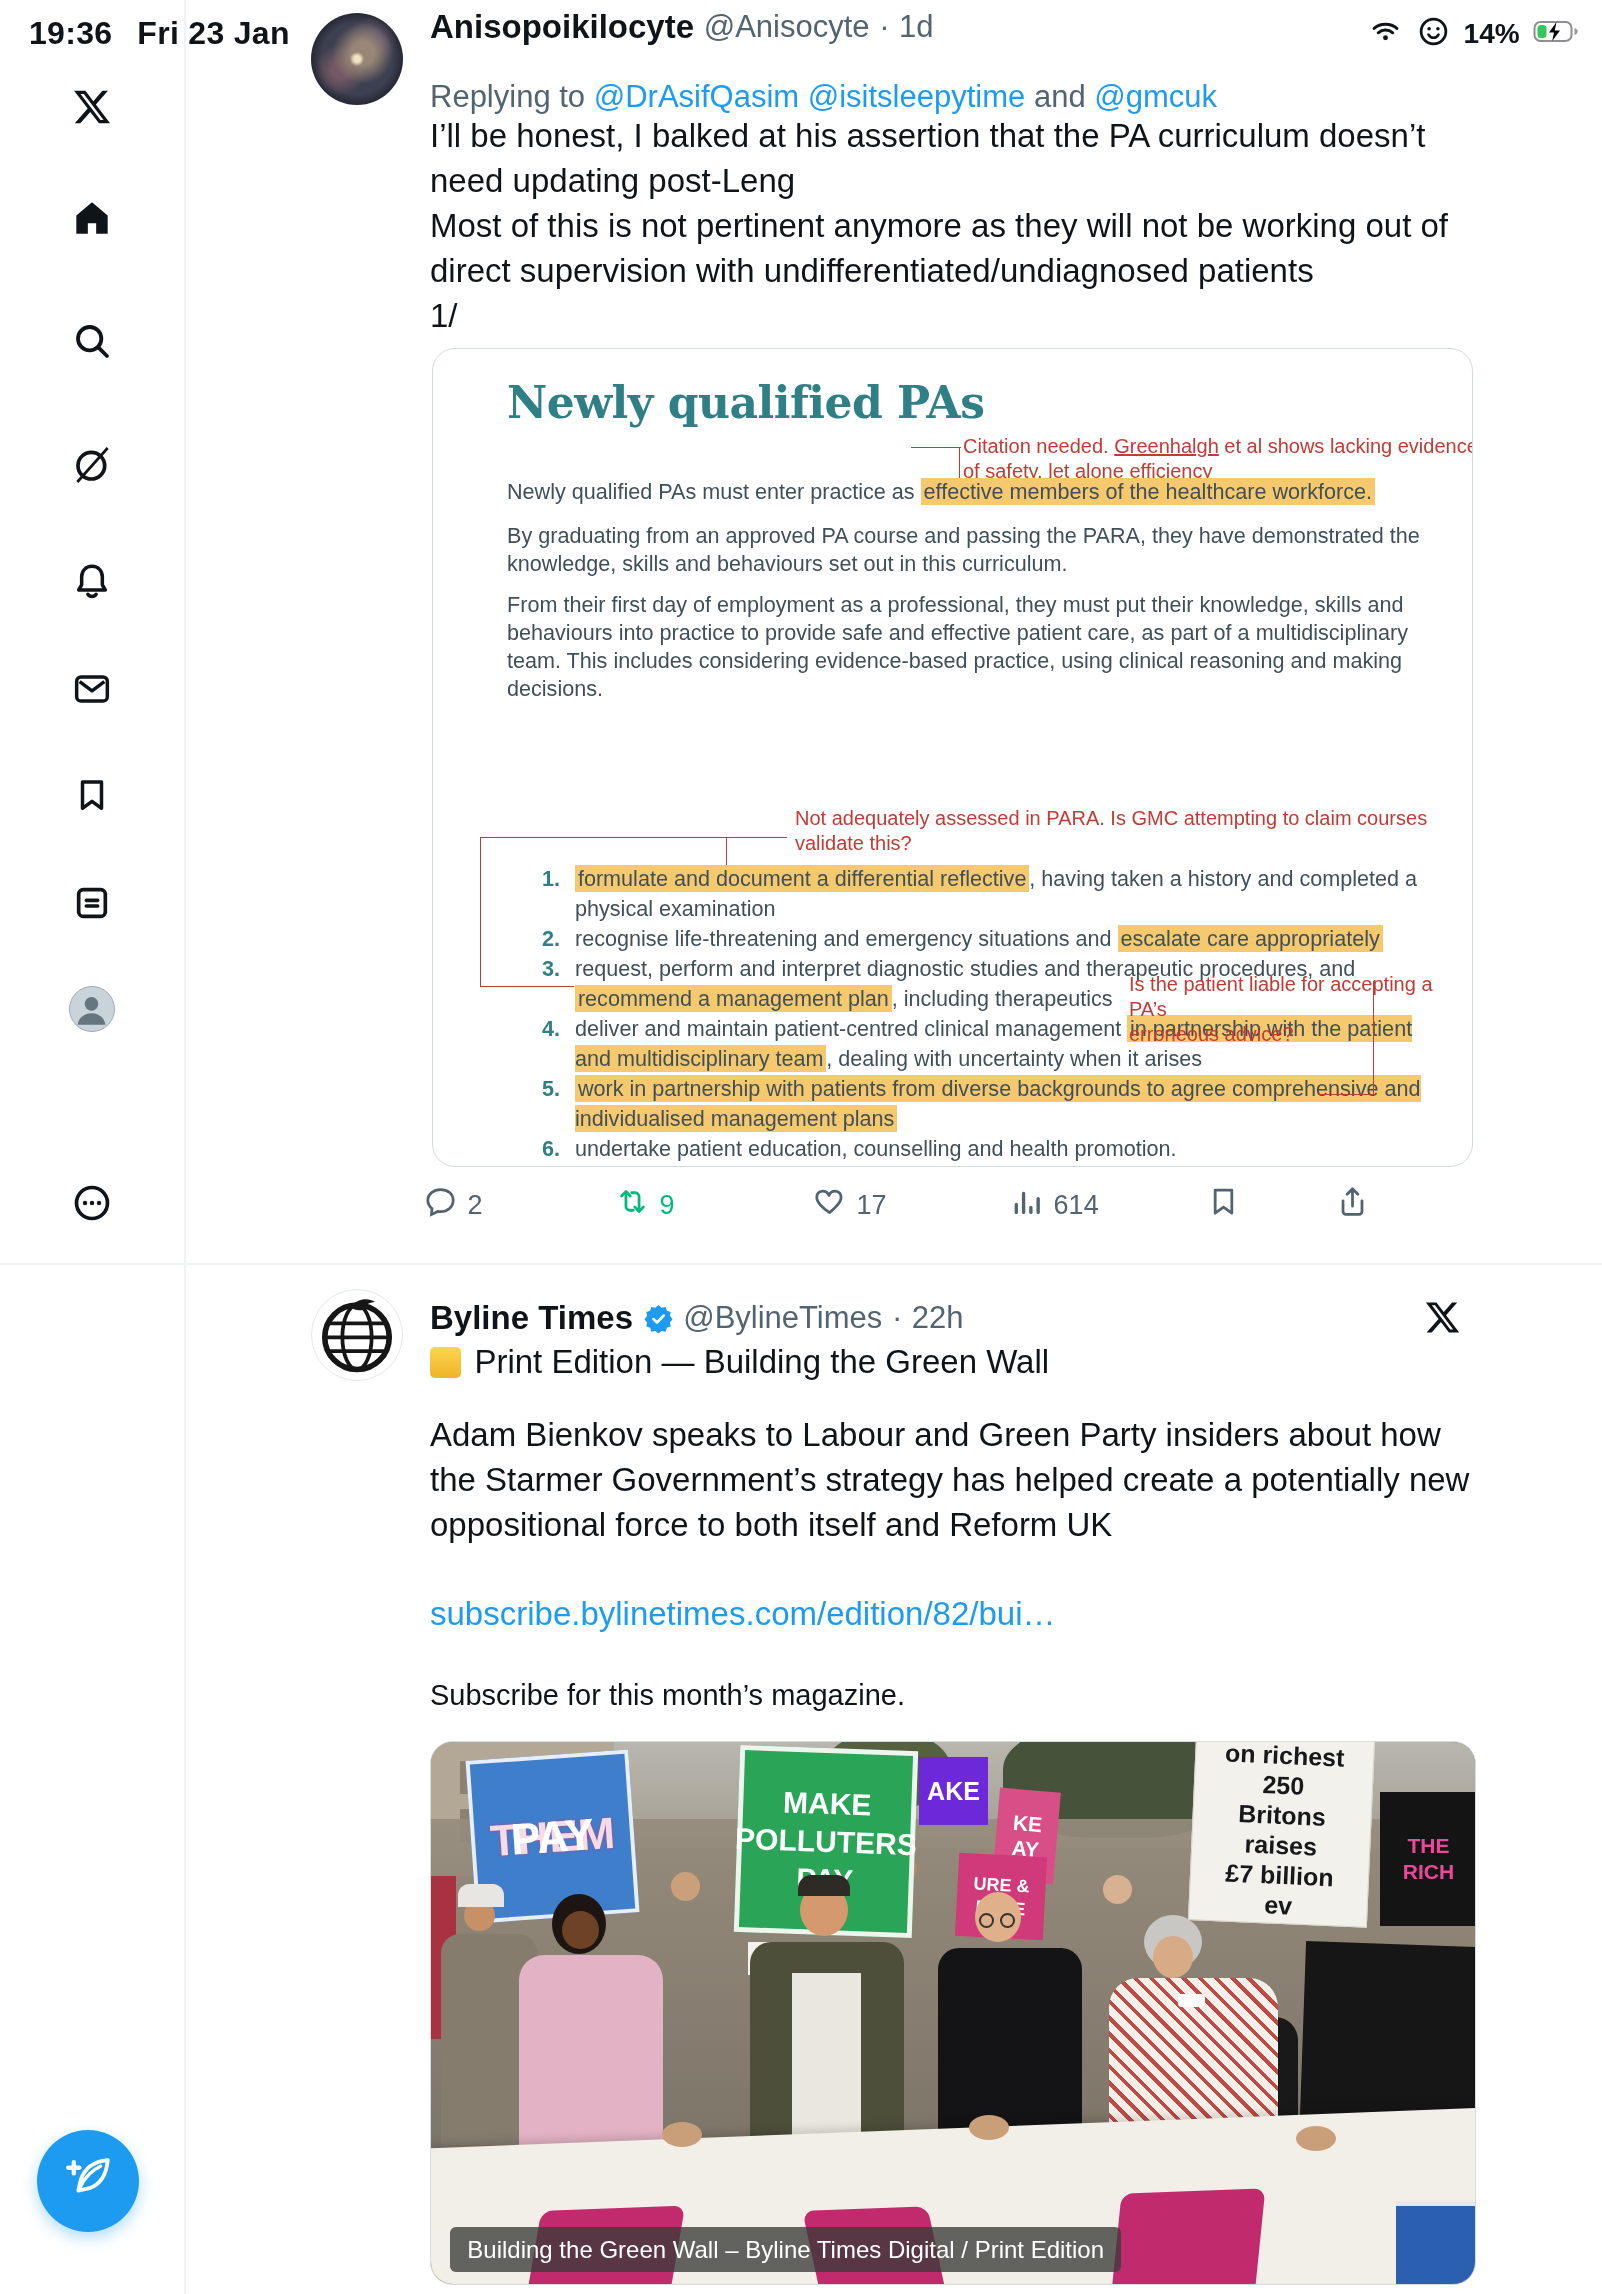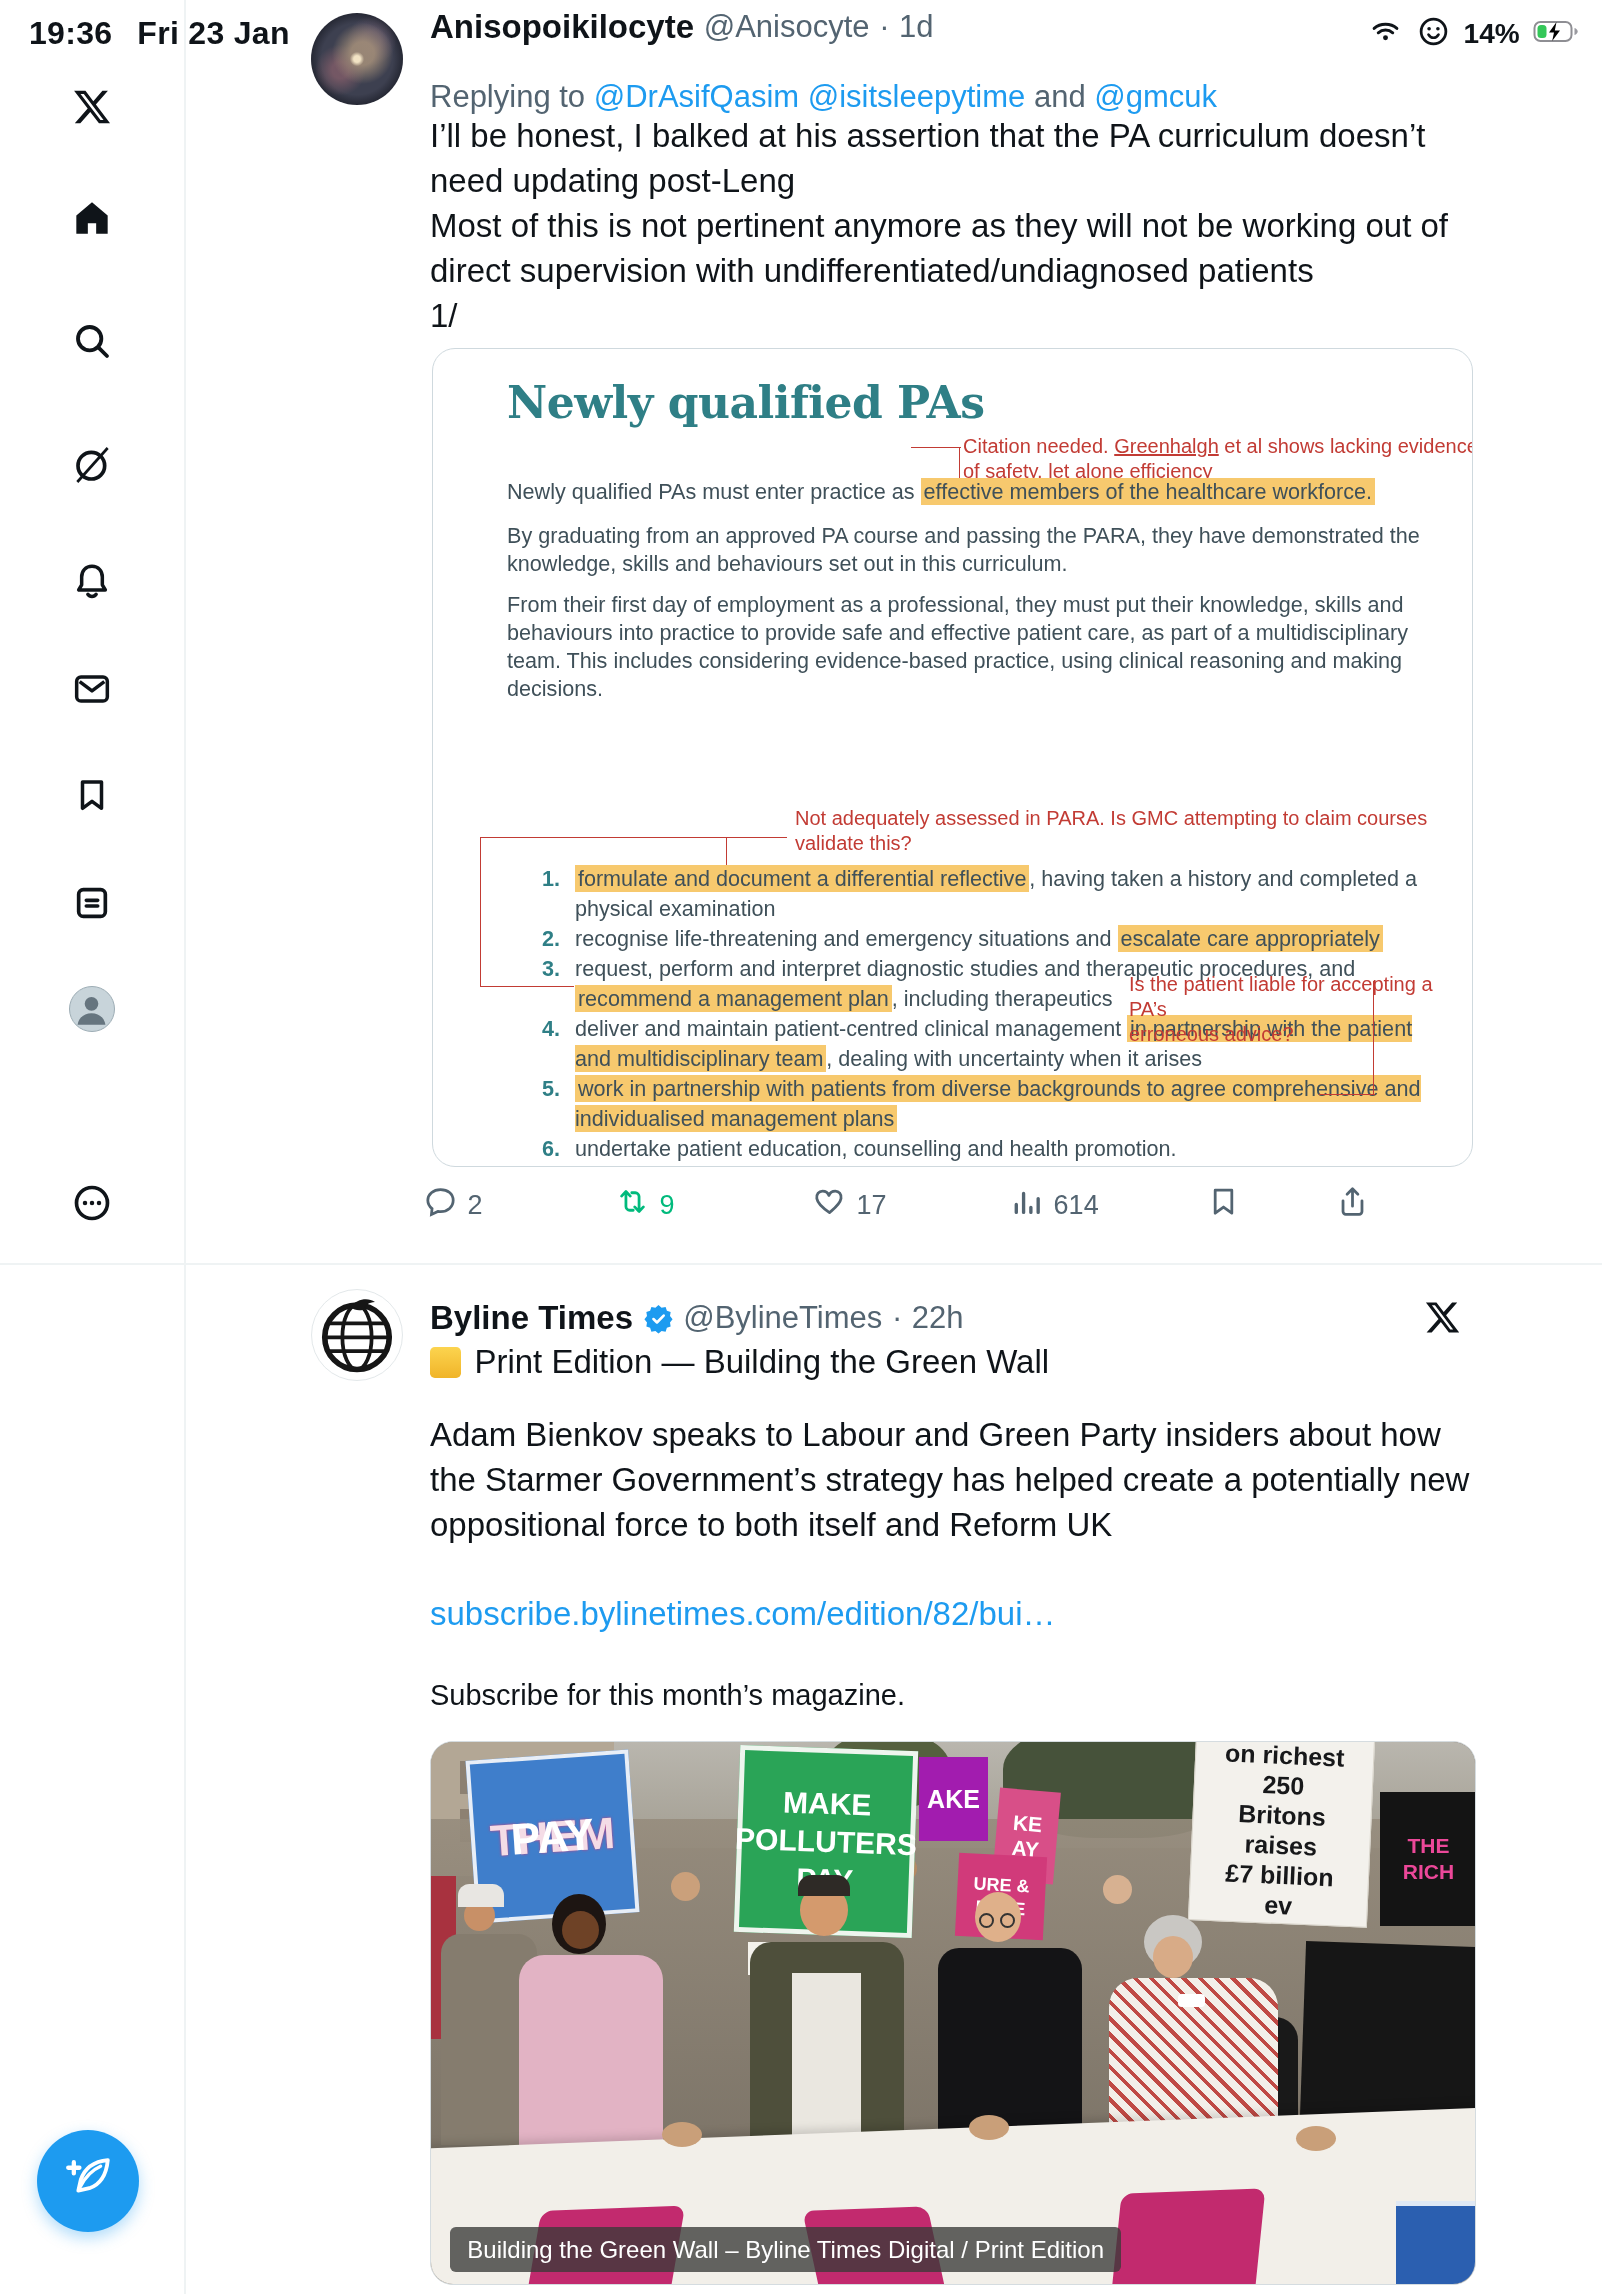--- a/index.html
+++ b/index.html
@@ -76,21 +76,21 @@
   .ph-tree2 { left:572px; top:-19px; width:231px; height:115px; background:#46523a; border-radius:40%; }
   .ph-crowd { left:0; top:77px; width:1046px; height:384px; background:linear-gradient(rgba(150,140,125,.9), rgba(120,112,100,.95)); }
   .head { border-radius:50%; }
   .ph-banner { left:-29px; top:386px; width:1114px; height:202px; background:#f2efe9; transform:rotate(-2.2deg); overflow:hidden; box-shadow:0 -3.8px 9.6px rgba(0,0,0,.15); }
   .ph-banner i { position:absolute; background:#c22a6e; }
   .hand { width:40px; height:25px; background:#c99f79; border-radius:50%; }
   .sign { display:flex; flex-direction:column; align-items:center; justify-content:center; text-align:center; font-weight:700; color:#fff; white-space:pre-line; }
   .sign-blue { left:40px; top:13.4px; width:163px; height:163px; background:#3f7ecb; transform:rotate(-4deg); border:4.8px solid #e8eef7; font-size:44px; line-height:50px; }
   .sign-blue .them { color:#f4dce6; text-shadow:0 0 2.9px #d13a7a; }
   .sign-green { left:306px; top:5.8px; width:178px; height:187px; background:#2aa457; transform:rotate(2deg); border:5.8px solid #eef5ee; font-size:30px; line-height:38px; }
-  .sign-ake { left:488px; top:15.4px; width:69px; height:84px; background:#a21caf; font-size:25px; }
+  .sign-ake { left:488px; top:15.4px; width:69px; height:68px; background:#6d28d9; font-size:25px; }
   .sign-keay { left:565px; top:48px; width:61px; height:92px; background:#d84f88; font-size:21px; line-height:25px; transform:rotate(5deg); }
   .sign-protect { left:317px; top:200px; width:115px; height:33px; background:#f4f2ec; color:#1f8a4c; font-size:15.4px; letter-spacing:0.5px; }
   .sign-uremate { left:526px; top:113px; width:88px; height:83px; background:#d13a7a; font-size:18px; line-height:23px; transform:rotate(3deg); }
   .sign-wealth { left:761px; top:-5.8px; width:179px; height:188px; background:#f3f1ec; color:#17181a; transform:rotate(2.5deg); font-size:25px; line-height:30px; border:1px solid #d8d4ca; }
   .sign-therich { left:949px; top:50px; width:97px; height:134px; background:#141414; color:#ec4899; font-size:21px; line-height:26px; }
   .ph-flag { left:869px; top:202px; width:177px; height:346px; background:#161616; transform:rotate(2deg); }
   .emblem { left:893px; top:434px; width:75px; height:75px; border:6.7px solid #f2f2f2; border-radius:50%; background:#111; }
   .emblem::before { content:""; position:absolute; left:7.7px; top:25px; width:46px; height:7.7px; background:#f2f2f2; transform:rotate(35deg); }
   .emblem::after { content:""; position:absolute; left:7.7px; top:25px; width:46px; height:7.7px; background:#f2f2f2; transform:rotate(-35deg); }
   .ph-redsliver { left:0; top:134px; width:25px; height:163px; background:#a8323f; }

